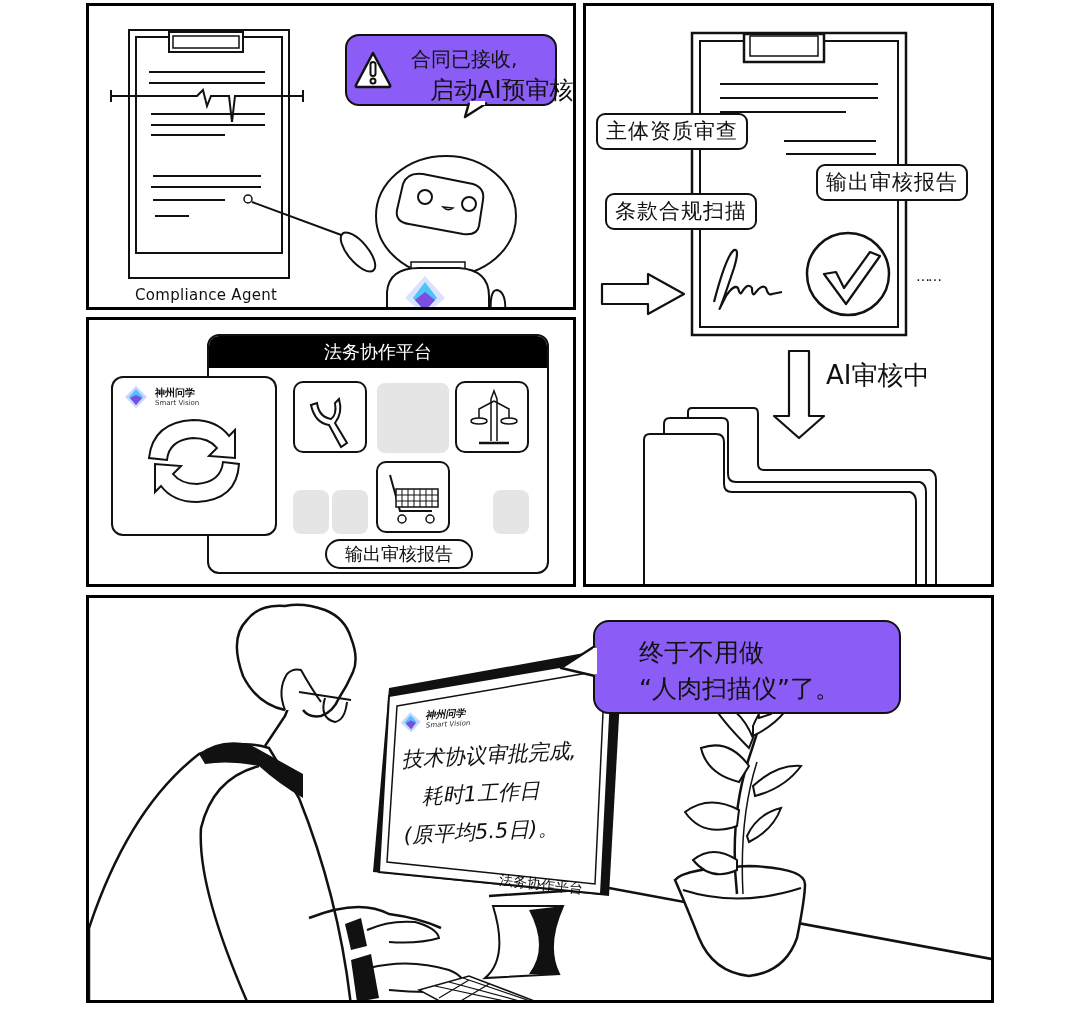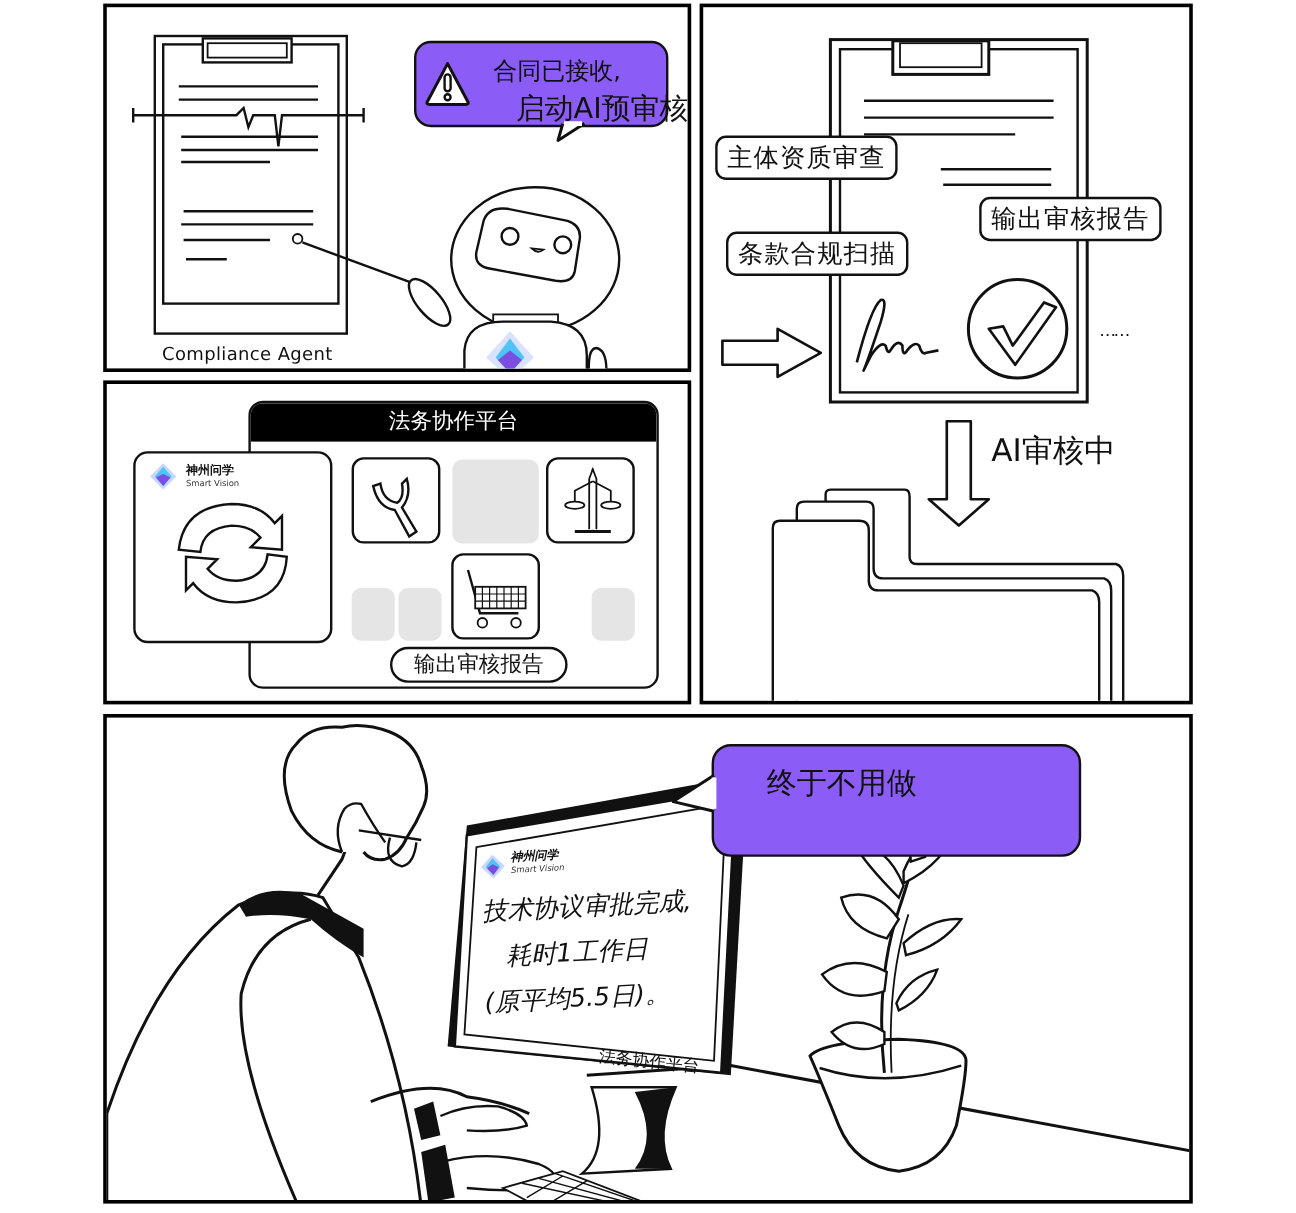--- a/index.html
+++ b/index.html
@@ -219,18 +219,19 @@
     <div class="txt logo-cn" style="left:30px;top:4px;font-style:italic;">神州问学</div>
     <div class="txt logo-en" style="left:30px;top:16px;font-style:italic;">Smart Vision</div>
     <div class="txt" style="left:4px;top:38px;font-size:21px;font-style:italic;">技术协议审批完成,</div>
     <div class="txt" style="left:22px;top:76px;font-size:21px;font-style:italic;">耗时1工作日</div>
     <div class="txt" style="left:2px;top:114px;font-size:21px;font-style:italic;">(原平均5.5日)。</div>
   </div>
   <div class="txt" style="left:410px;top:278px;font-size:14px;transform:rotate(6deg);">法务协作平台</div>
 
   <div class="bubble" style="left:504px;top:22px;width:308px;height:94px;border-radius:16px;">
     <div class="txt" style="left:44px;top:14px;font-size:25px;">终于不用做</div>
+    <div class="txt" style="left:44px;top:50px;font-size:25px;">“人肉扫描仪”了。</div>
   </div>
   <svg width="40" height="40" style="left:470px;top:48px;">
     <path d="M36 0 L2 22 L36 30" fill="#fff" stroke="#111" stroke-width="2.5" stroke-linejoin="round"></path>
     <line x1="36" y1="2" x2="36" y2="28" stroke="#fff" stroke-width="4"></line>
   </svg>
 </div>
 
 </body></html>

